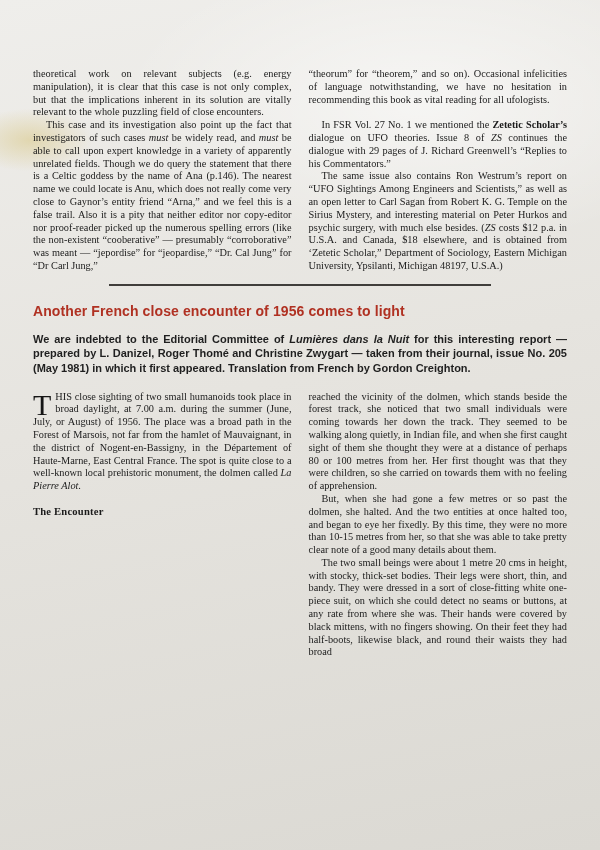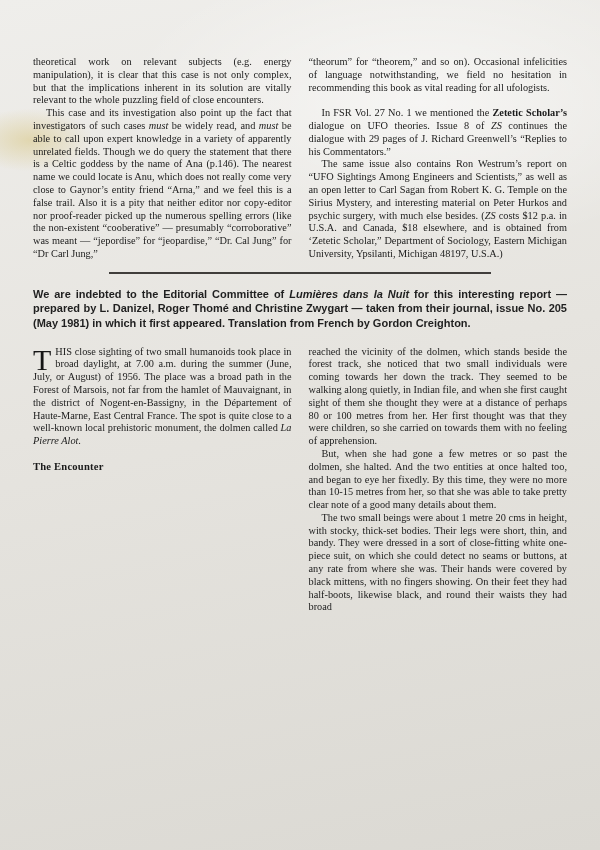--- a/index.html
+++ b/index.html
@@ -6,21 +6,21 @@
   body{
     width:600px;height:850px;overflow:hidden;position:relative;
     background:
       radial-gradient(ellipse 90px 45px at 30px 140px, rgba(208,184,92,0.40), rgba(208,184,92,0) 70%),
       radial-gradient(ellipse 400px 200px at 70% 12%, rgba(255,255,255,0.55), rgba(255,255,255,0) 75%),
       linear-gradient(168deg,#efeeeb 0%,#e6e4df 45%,#dbd9d3 100%);
     font-family:"Liberation Serif",serif;
     color:#1c1c1c;
     -webkit-font-smoothing:antialiased;
   }
-  .page{position:absolute;inset:0;padding:0 33px;box-sizing:border-box;}
+  .page{position:absolute;inset:0;padding:0 33px;box-sizing:border-box;margin-top:12px;}
   .stain{position:absolute;left:0;top:112px;width:78px;height:58px;pointer-events:none;}
 
   
   .top-section{display:flex;gap:17px;margin-top:56px;}
   .col{flex:1;font-size:10.3px;line-height:12.8px;text-align:justify;color:#1b1b1b;}
   .col p{margin:0;}
   .indent{text-indent:13px;}
   .space-before{margin-top:12.8px !important;}
   .seg-i{font-style:italic;}
   .seg-b{font-weight:bold;}
@@ -61,28 +61,29 @@
 
 <div class="page">
   <div class="stain"></div>
 
   <div class="top-section">
     <div class="col">
       <p><span>theoretical work on relevant subjects (e.g. energy manipulation), it is clear that this case is not only complex, but that the implications inherent in its solution are vitally relevant to the whole puzzling field of close encounters.</span></p>
       <p class="indent"><span>This case and its investigation also point up the fact that investigators of such cases </span><span class="seg-i">must</span><span> be widely read, and </span><span class="seg-i">must</span><span> be able to call upon expert knowledge in a variety of apparently unrelated fields. Though we do query the statement that there is a Celtic goddess by the name of Ana (p.146). The nearest name we could locate is Anu, which does not really come very close to Gaynor’s entity friend “Arna,” and we feel this is a false trail. Also it is a pity that neither editor nor copy-editor nor proof-reader picked up the numerous spelling errors (like the non-existent “cooberative” — presumably “corroborative” was meant — “jepordise” for “jeopardise,” “Dr. Cal Jung” for “Dr Carl Jung,”</span></p>
     </div>
     <div class="col">
-      <p><span>“theorum” for “theorem,” and so on). Occasional infelicities of language notwithstanding, we field no hesitation in recommending this book as vital reading for all ufologists.</span></p>
+      <p><span>“theorum” for “theorem,” and so on). Occasional infelicities of language notwithstanding, we have no hesitation in recommending this book as vital reading for all ufologists.</span></p>
       <p class="indent space-before"><span>In FSR Vol. 27 No. 1 we mentioned the </span><span class="seg-b">Zetetic Scholar’s</span><span> dialogue on UFO theories. Issue 8 of </span><span class="seg-i">ZS</span><span> continues the dialogue with 29 pages of J. Richard Greenwell’s “Replies to his Commentators.”</span></p>
       <p class="indent"><span>The same issue also contains Ron Westrum’s report on “UFO Sightings Among Engineers and Scientists,” as well as an open letter to Carl Sagan from Robert K. G. Temple on the Sirius Mystery, and interesting material on Peter Hurkos and psychic surgery, with much else besides. (</span><span class="seg-i">ZS</span><span> costs $12 p.a. in U.S.A. and Canada, $18 elsewhere, and is obtained from ‘Zetetic Scholar,” Department of Sociology, Eastern Michigan University, Ypsilanti, Michigan 48197, U.S.A.)</span></p>
     </div>
   </div>
 
   <hr class="divider">
 
+  <div class="subtitle">Another French close encounter of 1956 comes to light</div>
   <p class="editorial-note"><span>We are indebted to the Editorial Committee of </span><span class="seg-i">Lumières dans la Nuit</span><span> for this interesting report — prepared by L. Danizel, Roger Thomé and Christine Zwygart — taken from their journal, issue No. 205 (May 1981) in which it first appeared. Translation from French by Gordon Creighton.</span></p>
 
   <div class="body-section">
     <div class="col">
       <p><span class="dropcap">T</span><span><span>HIS close sighting of two small humanoids took place in broad daylight, at 7.00 a.m. during the summer (June, July, or August) of 1956. The place was a broad path in the Forest of Marsois, not far from the hamlet of Mauvaignant, in the district of Nogent-en-Bassigny, in the Département of Haute-Marne, East Central France. The spot is quite close to a well-known local prehistoric monument, the dolmen called </span><span class="seg-i">La Pierre Alot.</span></span></p>
       <h3 class="section-heading">The Encounter</h3>
     </div>
     <div class="col">
       <p><span>reached the vicinity of the dolmen, which stands beside the forest track, she noticed that two small individuals were coming towards her down the track. They seemed to be walking along quietly, in Indian file, and when she first caught sight of them she thought they were at a distance of perhaps 80 or 100 metres from her. Her first thought was that they were children, so she carried on towards them with no feeling of apprehension.</span></p>
       <p class="indent"><span>But, when she had gone a few metres or so past the dolmen, she halted. And the two entities at once halted too, and began to eye her fixedly. By this time, they were no more than 10-15 metres from her, so that she was able to take pretty clear note of a good many details about them.</span></p>

